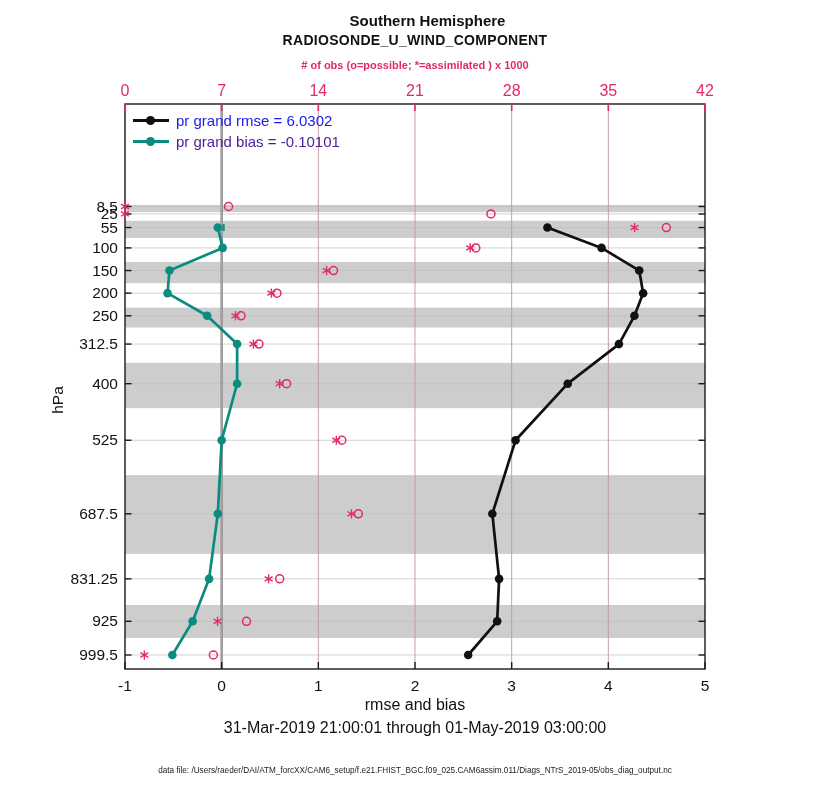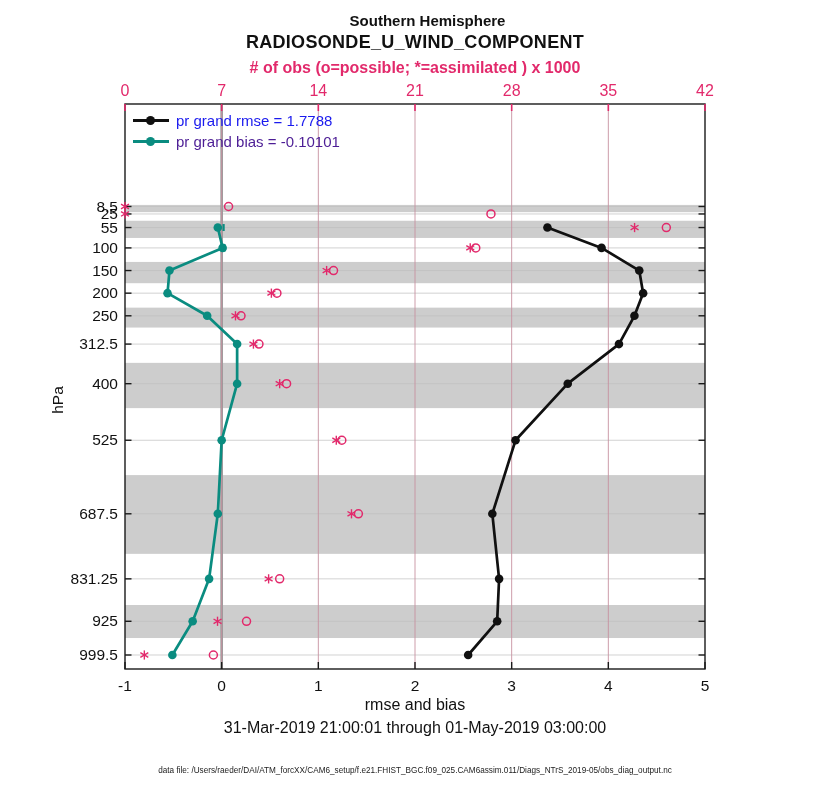--- a/index.html
+++ b/index.html
@@ -1,21 +1,21 @@
 <!DOCTYPE html>
 <html><head>
 <meta charset="utf-8">
 <style>
   html,body{margin:0;padding:0;background:#ffffff;width:830px;height:800px;overflow:hidden;}
   .page{position:relative;width:830px;height:800px;background:#fff;font-family:"Liberation Sans",sans-serif;}
   svg{position:absolute;left:0;top:0;}
   .overlay{position:absolute;left:0;right:0;text-align:center;color:#111;}
   .title1{top:12px;font-size:15px;font-weight:bold;margin-left:25px;}
-  .title2{top:32px;font-size:18px;font-weight:bold;letter-spacing:.3px;}
-  .obslabel{top:59px;font-size:16px;font-weight:bold;}
+  .title2{top:32px;font-size:14px;font-weight:bold;letter-spacing:.3px;}
+  .obslabel{top:59px;font-size:11px;font-weight:bold;}
   .xlabel{top:696px;font-size:16px;}
   .daterange{top:719px;font-size:16px;}
   .datafile{top:766px;font-size:8.2px;color:#222;}
   .legend{position:absolute;left:133px;top:110px;}
   .legend-row{display:flex;align-items:center;height:21px;}
   .lg-swatch{position:relative;width:36px;height:2.8px;margin-right:7px;}
   .lg-dot{position:absolute;left:13px;top:-3.2px;width:9px;height:9px;border-radius:50%;}
   .lg-label{font-size:15px;}
 </style>
 </head>
@@ -239,21 +239,21 @@
 
   <div class="overlay title1">Southern Hemisphere</div>
   <div class="overlay title2">RADIOSONDE_U_WIND_COMPONENT</div>
   <div class="overlay obslabel" id="obslabel" style="color: rgb(226, 41, 107);"># of obs (o=possible; *=assimilated ) x 1000</div>
 
   <div class="legend">
     <div class="legend-row">
       <span class="lg-swatch" style="background: rgb(16, 16, 16);">
           <span class="lg-dot" style="background: rgb(16, 16, 16);"></span>
         </span>
-      <span class="lg-label" style="color: rgb(26, 26, 238);">pr grand rmse = 1.7788</span>
+      <span class="lg-label" style="color: rgb(26, 26, 238);">pr grand rmse = 6.0302</span>
     </div>
     <div class="legend-row">
       <span class="lg-swatch" style="background: rgb(10, 140, 128);">
           <span class="lg-dot" style="background: rgb(10, 140, 128);"></span>
         </span>
       <span class="lg-label" style="color: #4c1d95;">pr grand bias = -0.10101</span>
     </div>
   </div>
 
   <div class="overlay xlabel">rmse and bias</div>

